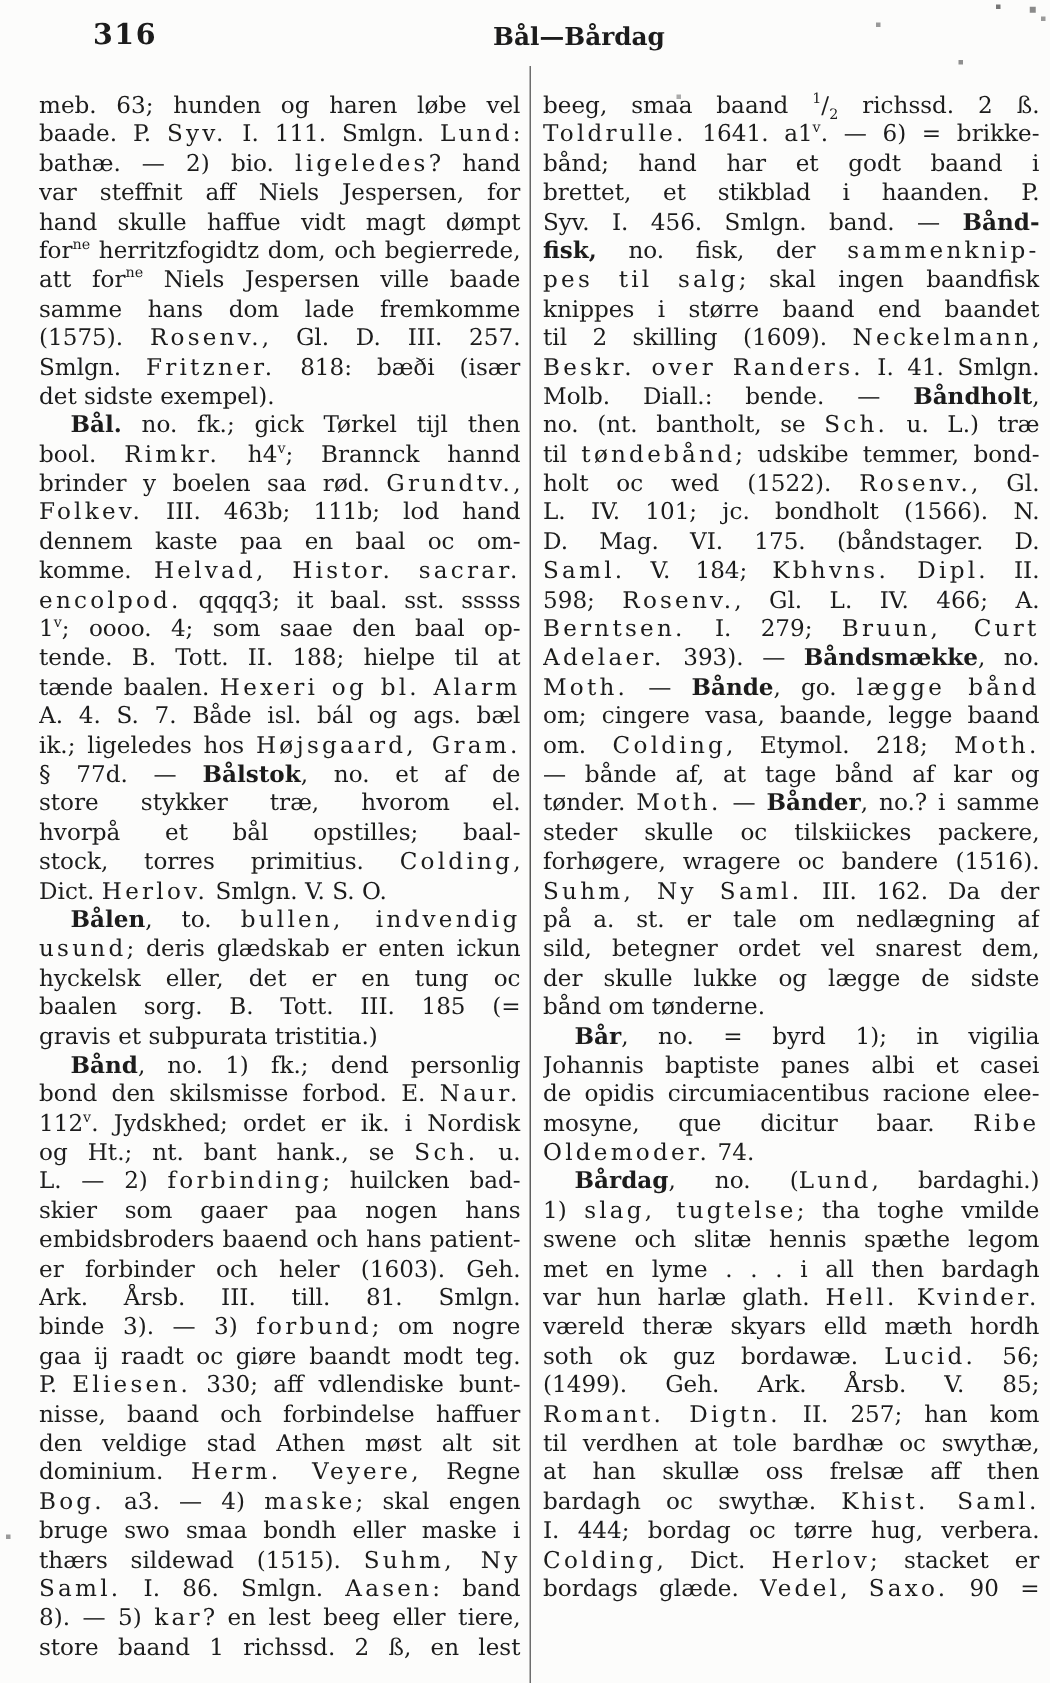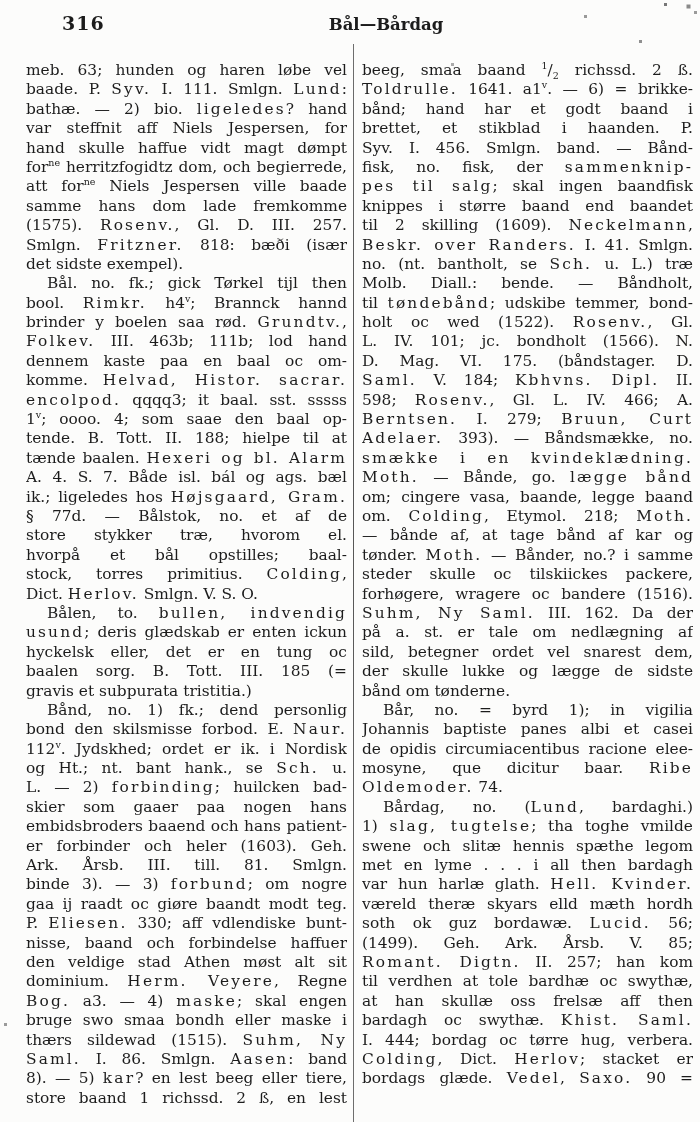--- a/index.html
+++ b/index.html
@@ -68,21 +68,21 @@
     white-space: nowrap;
     overflow: hidden;
   }
   .line.no-just {
     text-align: center;
     text-align-last: left;
   }
   .line.indent {
     padding-left: 21px;
   }
-  .line b { font-weight: 400; }
+  .line b { font-weight: 700; }
   .line .sp { letter-spacing: 0.14em; }
   .line sup {
     font-size: 0.62em;
     vertical-align: super;
     line-height: 0;
   }
   .line sub {
     font-size: 0.62em;
     vertical-align: sub;
     line-height: 0;
@@ -172,31 +172,30 @@
       <div class="line">beeg, smaa baand <sup>1</sup>/<sub>2</sub> richssd. 2 ß.</div>
       <div class="line"><span class="sp">Toldrulle.</span> 1641. a1<sup>v</sup>. — 6) = brikke-</div>
       <div class="line">bånd; hand har et godt baand i</div>
       <div class="line">brettet, et stikblad i haanden. P.</div>
       <div class="line">Syv. I. 456. Smlgn. band. — <b>Bånd-</b></div>
       <div class="line"><b>fisk,</b> no. fisk, der <span class="sp">sammenknip-</span></div>
       <div class="line"><span class="sp">pes til salg</span>; skal ingen baandfisk</div>
       <div class="line">knippes i større baand end baandet</div>
       <div class="line">til 2 skilling (1609). <span class="sp">Neckelmann</span>,</div>
       <div class="line"><span class="sp">Beskr. over Randers.</span> I. 41. Smlgn.</div>
+      <div class="line">Molb. Diall.: bende. — <b>Båndholt</b>,</div>
       <div class="line">no. (nt. bantholt, se <span class="sp">Sch.</span> u. L.) træ</div>
-      <div class="line">Molb. Diall.: bende. — <b>Båndholt</b>,</div>
       <div class="line">til <span class="sp">tøndebånd</span>; udskibe temmer, bond-</div>
       <div class="line">holt oc wed (1522). <span class="sp">Rosenv.</span>, Gl.</div>
       <div class="line">L. IV. 101; jc. bondholt (1566). N.</div>
       <div class="line">D. Mag. VI. 175. (båndstager. D.</div>
       <div class="line"><span class="sp">Saml.</span> V. 184; <span class="sp">Kbhvns. Dipl.</span> II.</div>
       <div class="line">598; <span class="sp">Rosenv.</span>, Gl. L. IV. 466; A.</div>
       <div class="line"><span class="sp">Berntsen.</span> I. 279; <span class="sp">Bruun, Curt</span></div>
       <div class="line"><span class="sp">Adelaer.</span> 393). — <b>Båndsmække</b>, no.</div>
-      <div class="line"><span class="sp">smække i en kvindeklædning.</span></div>
       <div class="line"><span class="sp">Moth.</span> — <b>Bånde</b>, go. <span class="sp">lægge bånd</span></div>
       <div class="line">om; cingere vasa, baande, legge baand</div>
       <div class="line">om. <span class="sp">Colding</span>, Etymol. 218; <span class="sp">Moth.</span></div>
       <div class="line">— bånde af, at tage bånd af kar og</div>
       <div class="line">tønder. <span class="sp">Moth.</span> — <b>Bånder</b>, no.? i samme</div>
       <div class="line">steder skulle oc tilskiickes packere,</div>
       <div class="line">forhøgere, wragere oc bandere (1516).</div>
       <div class="line"><span class="sp">Suhm, Ny Saml.</span> III. 162. Da der</div>
       <div class="line">på a. st. er tale om nedlægning af</div>
       <div class="line">sild, betegner ordet vel snarest dem,</div>

